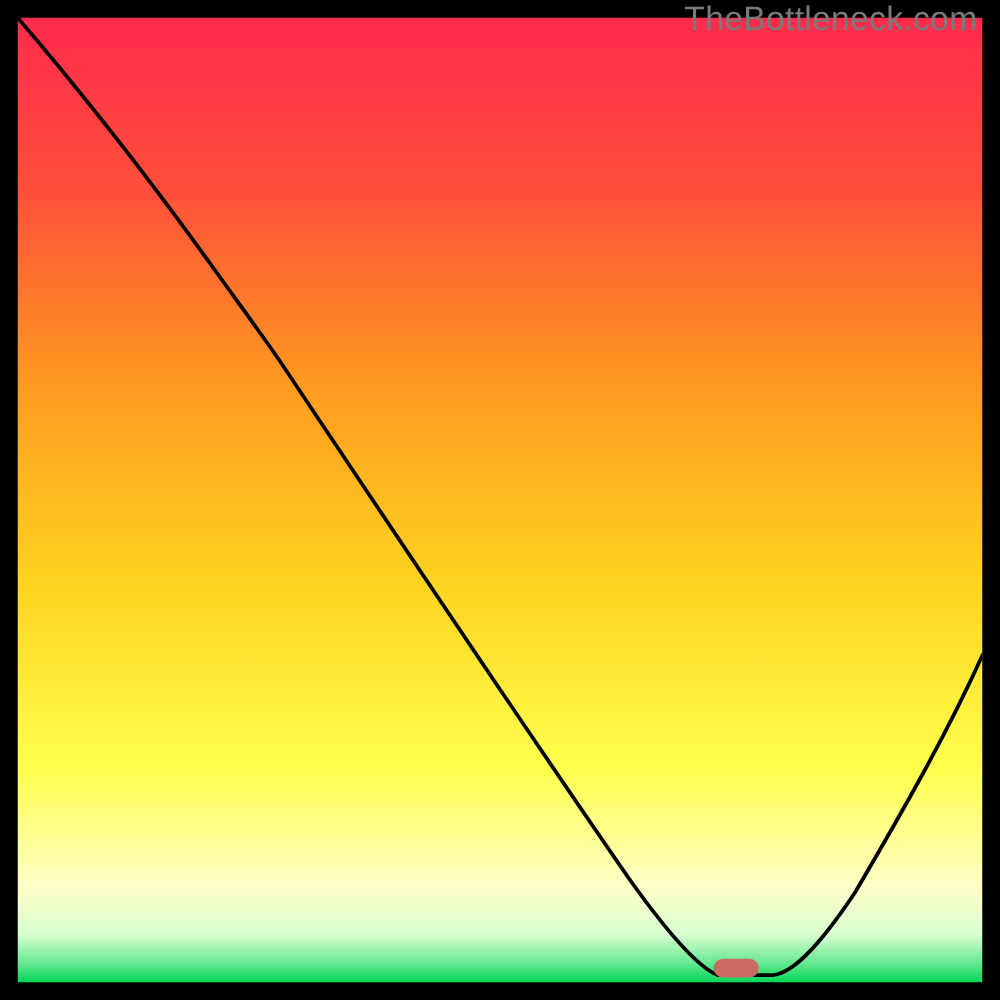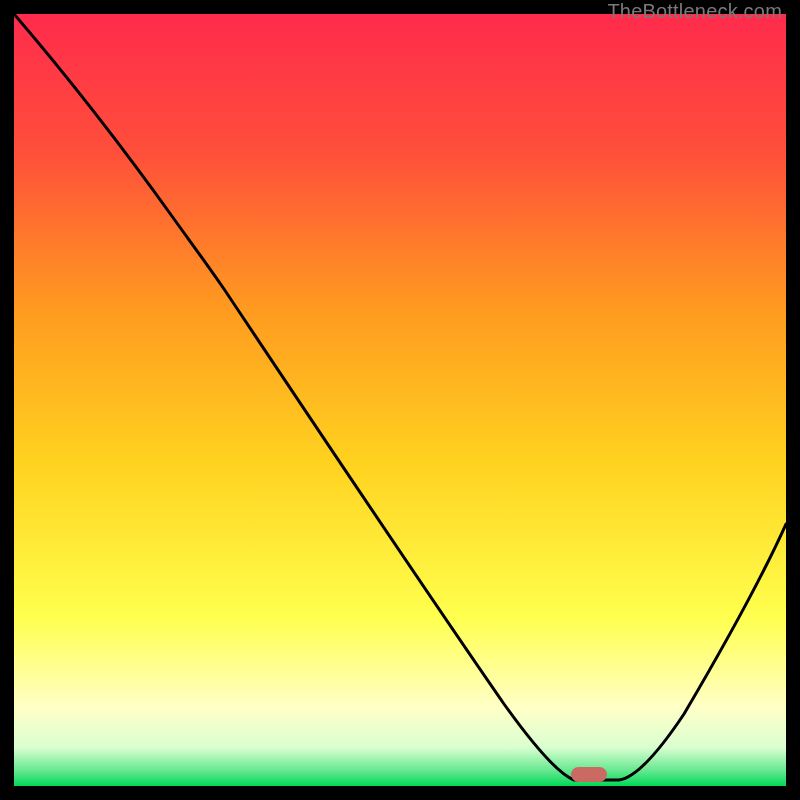--- a/index.html
+++ b/index.html
@@ -23,21 +23,21 @@
     position: absolute;
     left: 0;
     top: 0;
     width: 772px;
     height: 772px;
   }
   .watermark {
     position: absolute;
     top: 0;
     right: 18px;
-    font-size: 20px;
+    font-size: 27px;
     font-weight: 500;
     color: #7a7a7a;
     letter-spacing: 0.2px;
   }
   .marker {
     position: absolute;
     width: 36px;
     height: 15px;
     border-radius: 8px;
     background: #cb6a63;

